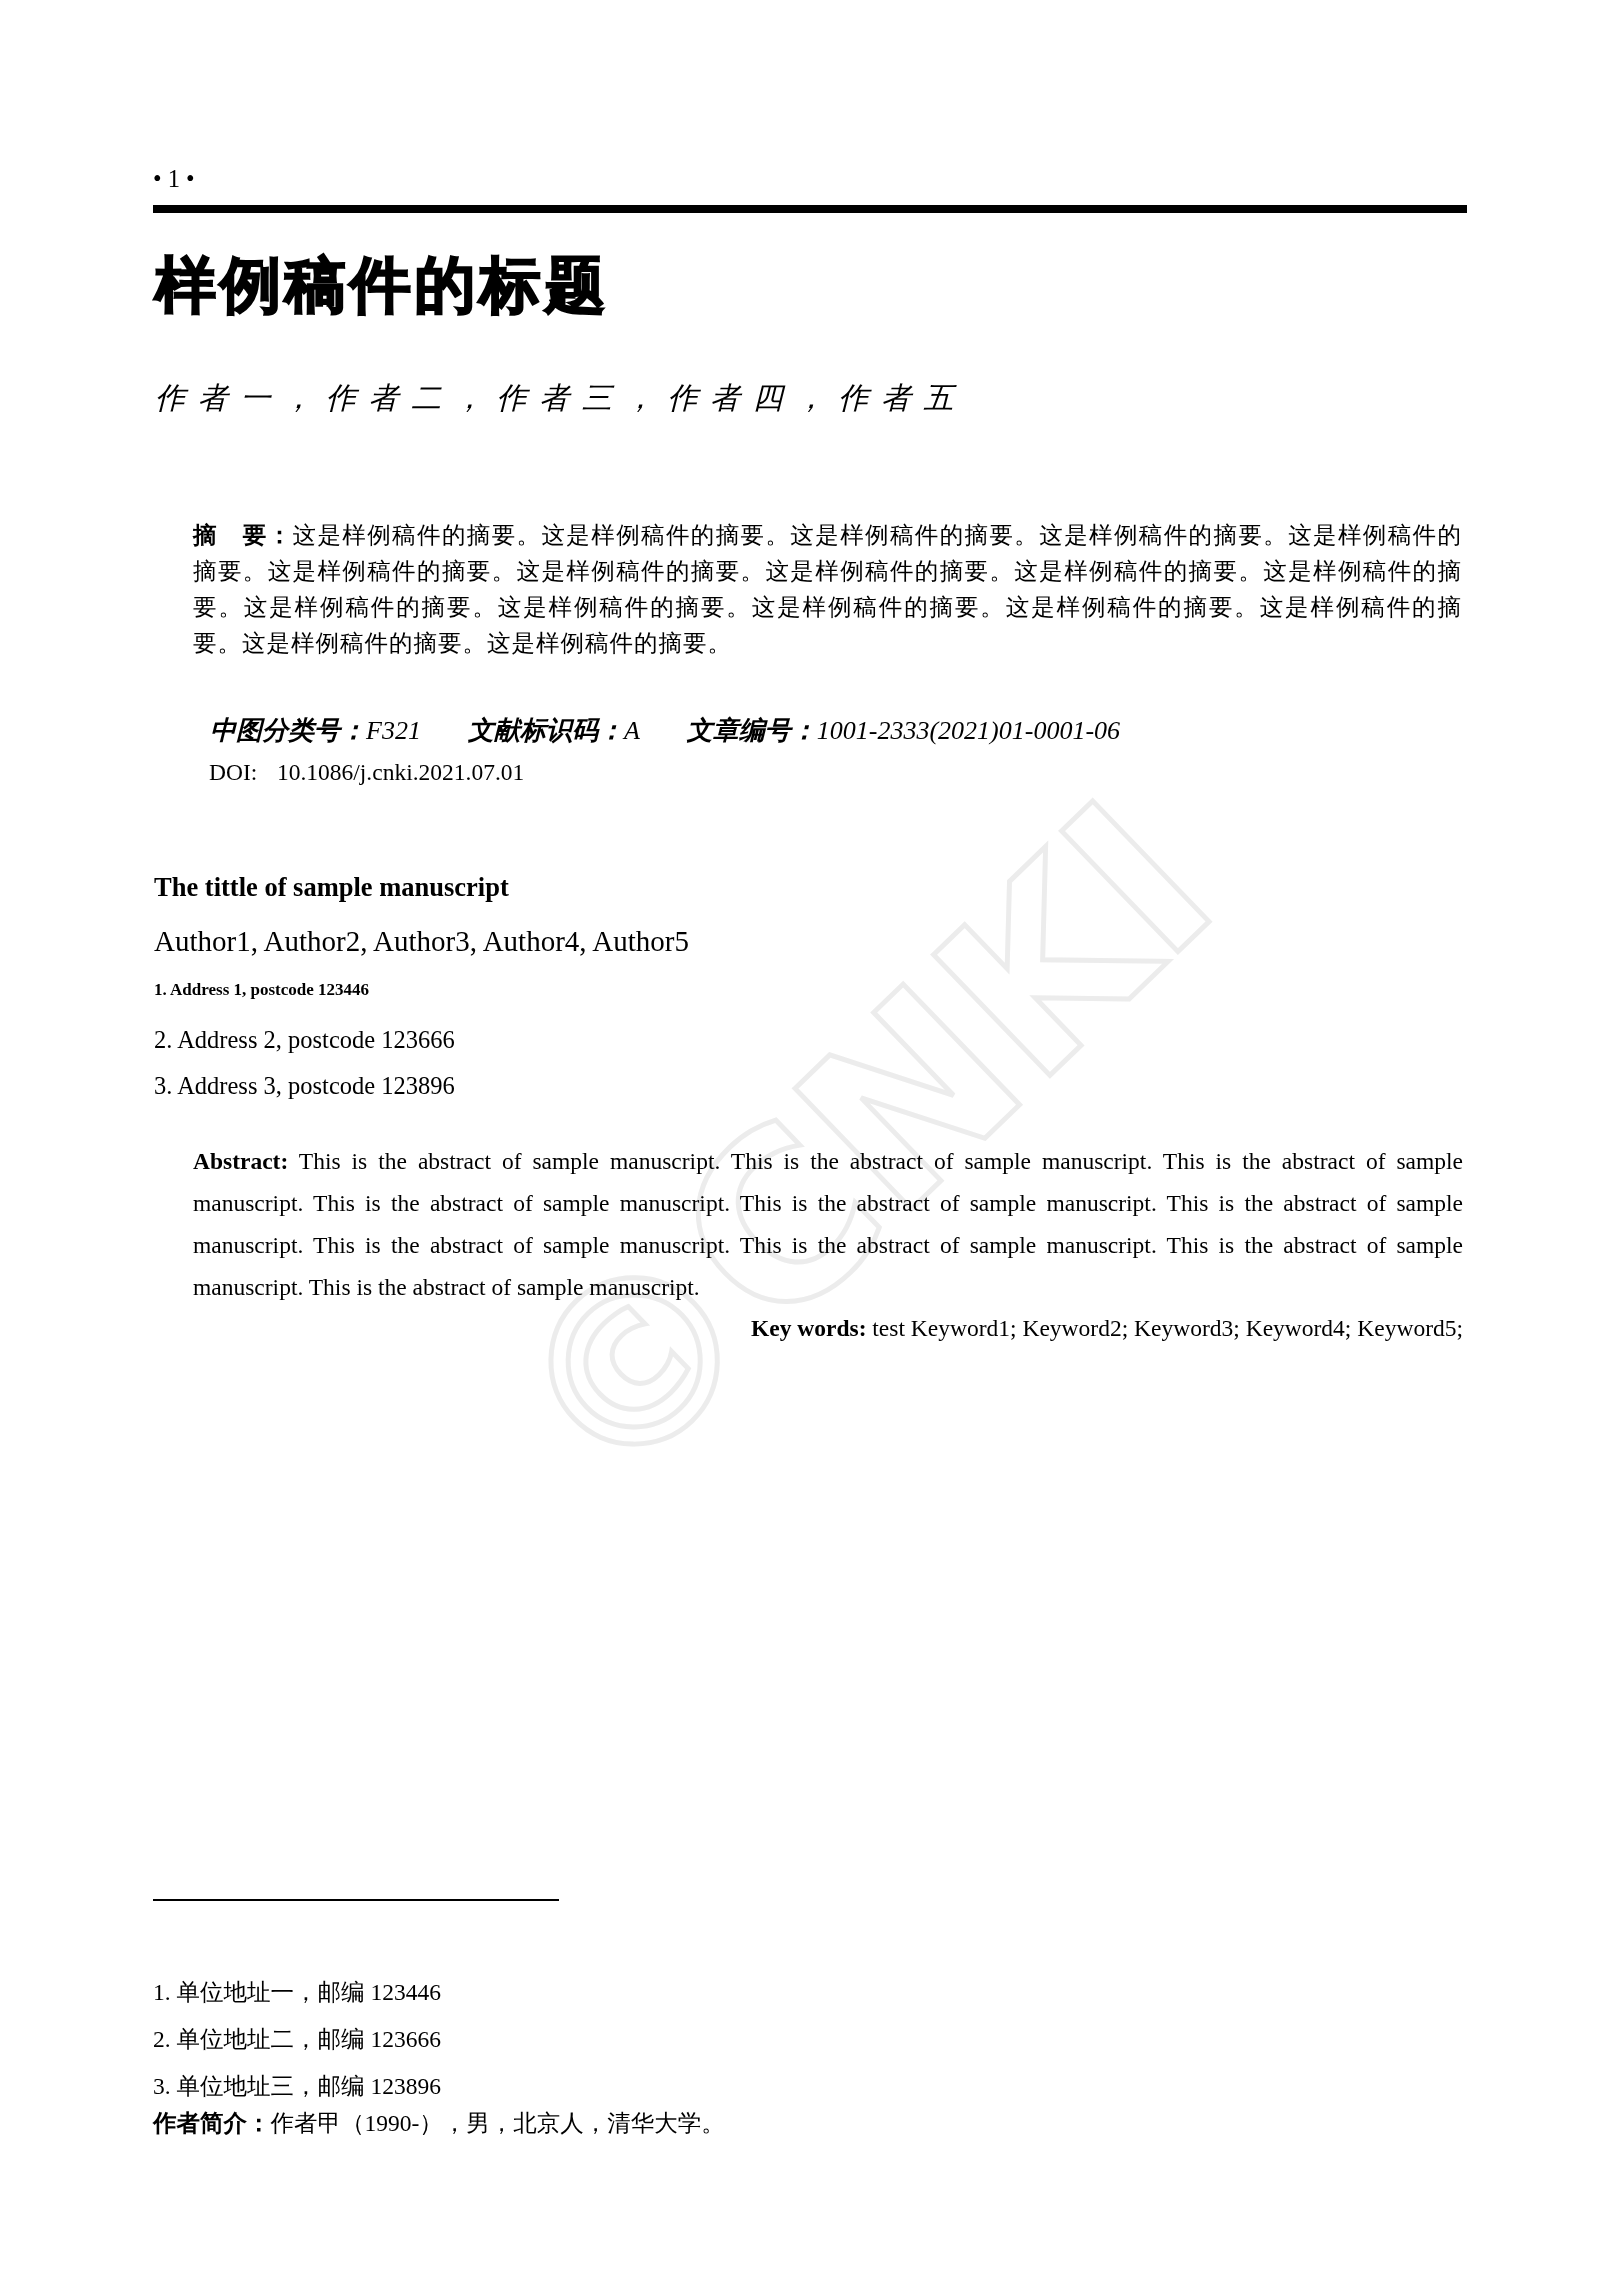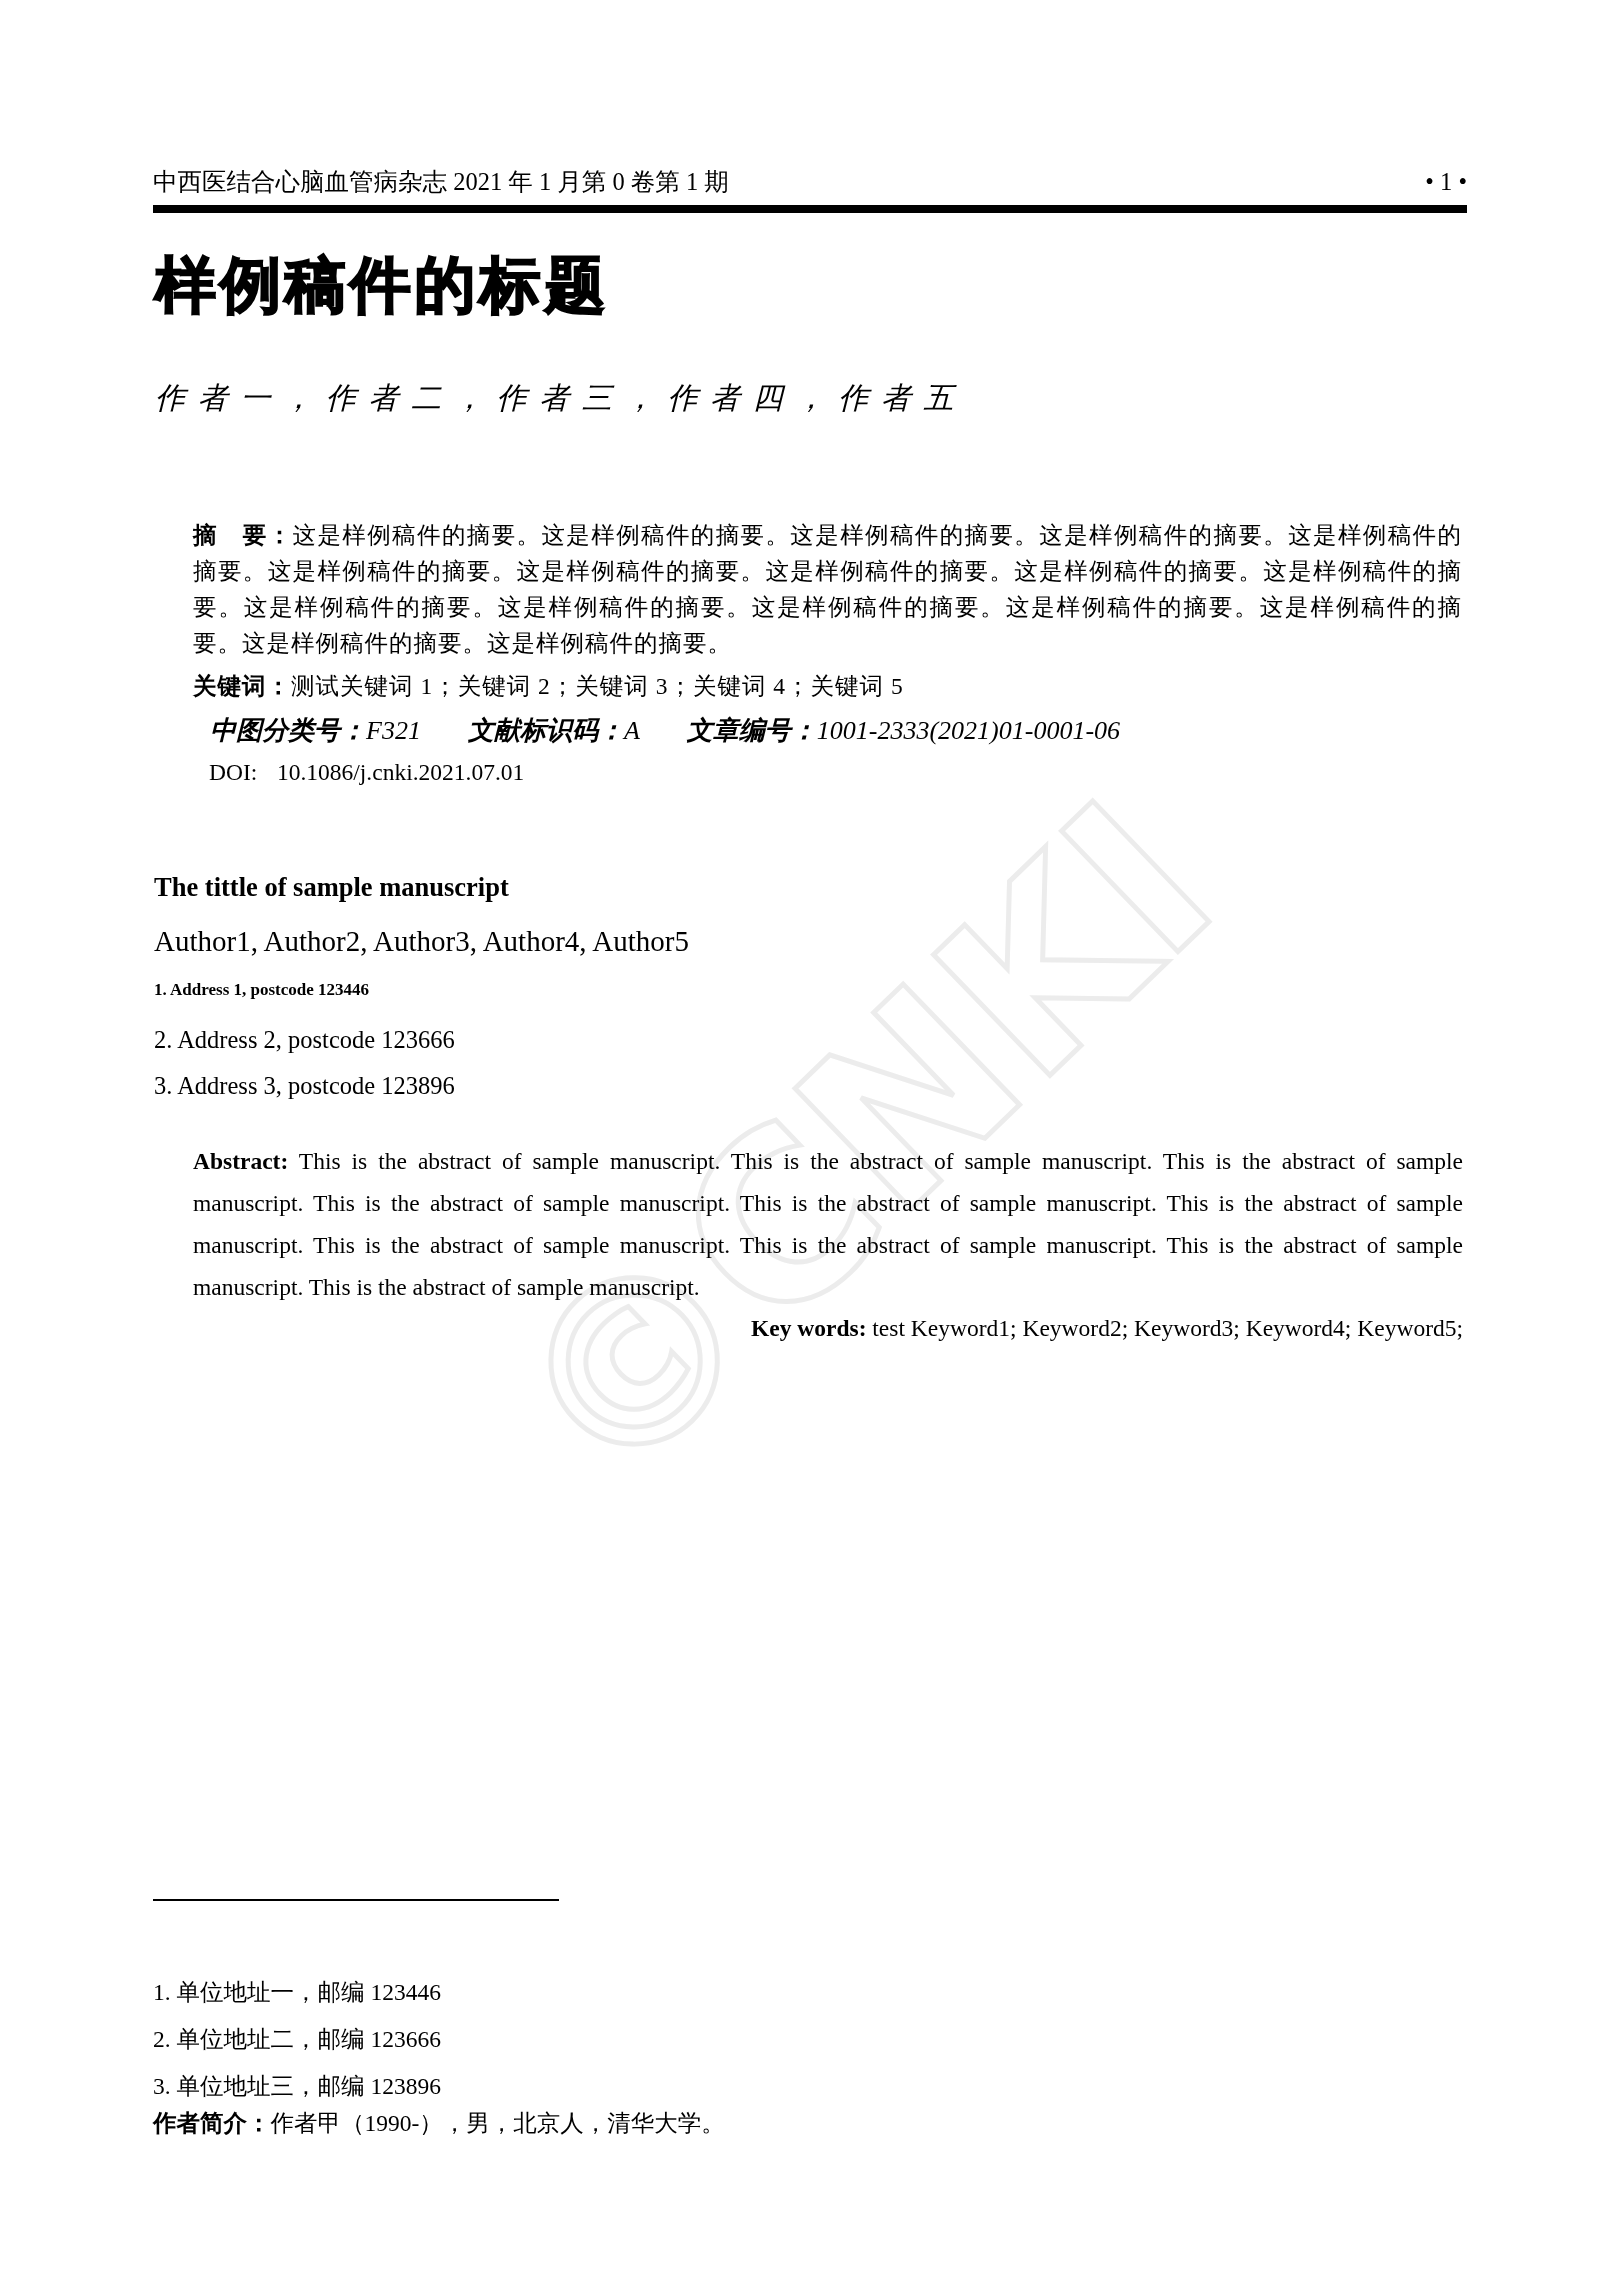--- a/index.html
+++ b/index.html
@@ -79,32 +79,30 @@
 </head>
 <body>
 
 <div class="page">
 
   <div class="abs watermark">©CNKI</div>
 
   <div class="content">
 
     <div class="abs header">
-      <span>中西医结合心脑血管病杂志 2021 年 1 月第 0 卷第 1 期</span>
       <span>• 1 •</span>
     </div>
     <div class="abs rule"></div>
 
     <div class="abs cn-title">样例稿件的标题</div>
 
     <div class="abs cn-authors">作者一，作者二，作者三，作者四，作者五</div>
 
     <div class="abs cn-abstract"><span class="b-sans">摘　要：</span><span>这是样例稿件的摘要。这是样例稿件的摘要。这是样例稿件的摘要。这是样例稿件的摘要。这是样例稿件的摘要。这是样例稿件的摘要。这是样例稿件的摘要。这是样例稿件的摘要。这是样例稿件的摘要。这是样例稿件的摘要。这是样例稿件的摘要。这是样例稿件的摘要。这是样例稿件的摘要。这是样例稿件的摘要。这是样例稿件的摘要。这是样例稿件的摘要。这是样例稿件的摘要。</span></div>
 
-    <div class="abs cn-keywords"><span class="b-sans">关键词：</span><span>测试关键词 1；关键词 2；关键词 3；关键词 4；关键词 5</span></div>
 
     <div class="abs cn-meta"><span class="b-sans">中图分类号：</span><span class="seg">F321</span><span class="b-sans">文献标识码：</span><span class="seg">A</span><span class="b-sans">文章编号：</span><span>1001-2333(2021)01-0001-06</span></div>
 
     <div class="abs doi-line"><span class="doi-label">DOI:</span><span>10.1086/j.cnki.2021.07.01</span></div>
 
     <div class="abs en-title">The tittle of sample manuscript</div>
 
     <div class="abs en-authors">Author1, Author2, Author3, Author4, Author5</div>
 
     <div class="abs en-addr1">1. Address 1, postcode 123446</div>

